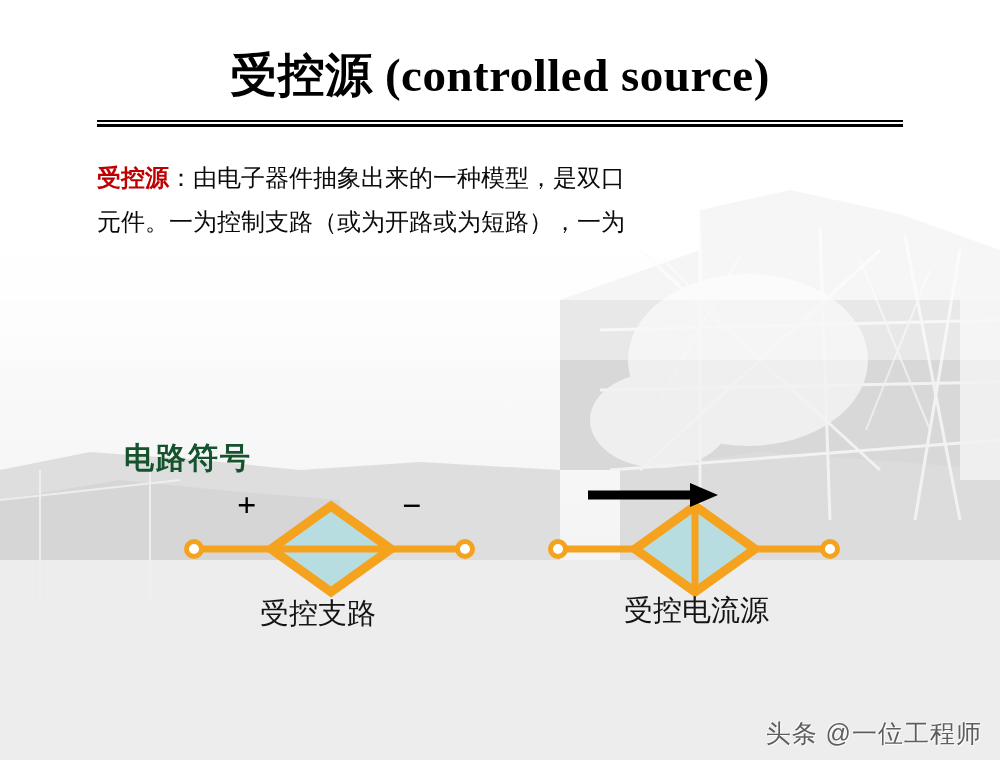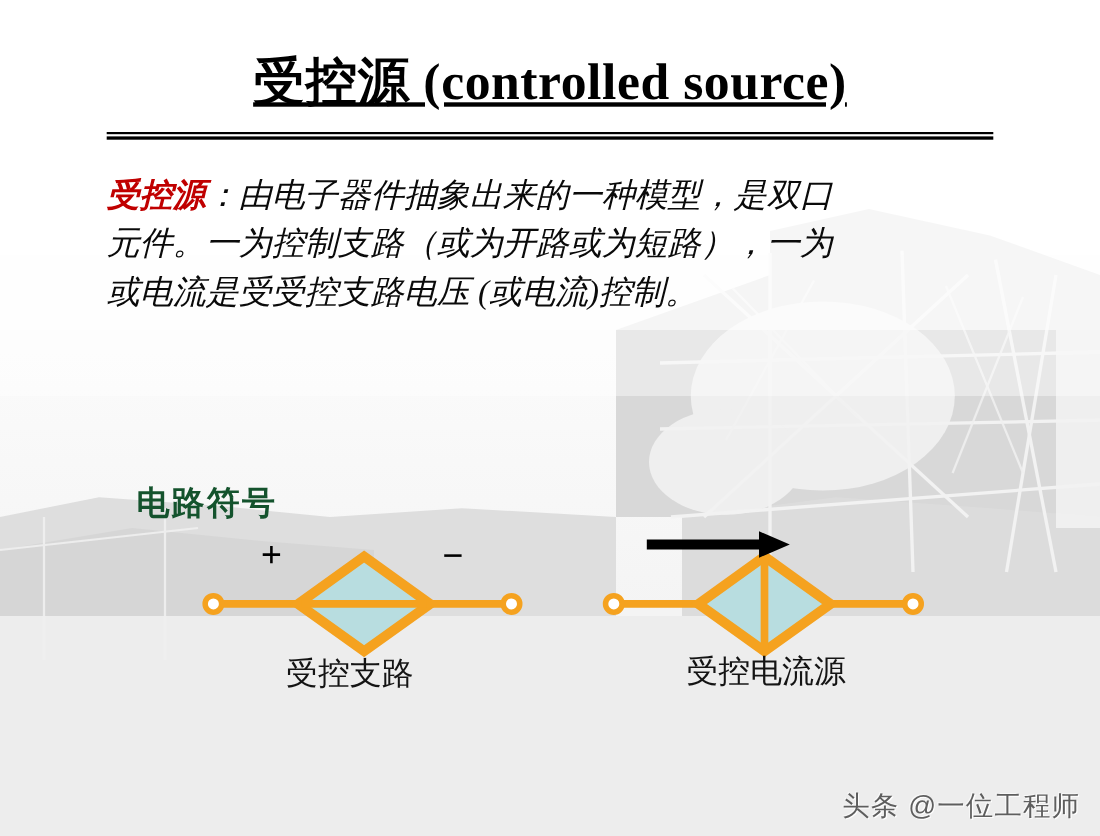--- a/index.html
+++ b/index.html
@@ -30,21 +30,20 @@
   }
   #bg-photo svg { display: block; width: 1000px; height: 760px; }
 
   
   #title-block {
     position: absolute;
     left: 0;
     top: 46px;
     width: 1000px;
     text-align: center;
-    text-decoration: underline;
   }
   #title-text {
     font-family: "Liberation Serif", "DejaVu Serif", serif;
     font-weight: bold;
     font-size: 47px;
     line-height: 58px;
     color: #000000;
     letter-spacing: 0.5px;
     white-space: nowrap;
   }
@@ -64,24 +63,23 @@
     width: 100%; height: 3px; background: #000000;
   }
 
   
   #body-text {
     position: absolute;
     left: 97px;
     top: 156px;
     width: 830px;
     font-family: "Liberation Serif", "DejaVu Serif", serif;
-    font-size: 30px;
+    font-size: 24px;
     line-height: 44px;
     color: #0a0a0a;
-    font-style: italic;
   }
   #body-text .line { white-space: nowrap; }
   .kw-red { color: #c00000; font-weight: bold; }
 
   
   #circuit-label {
     position: absolute;
     left: 124px;
     top: 440px;
     font-family: "Liberation Serif", "DejaVu Serif", serif;
@@ -205,21 +203,20 @@
     <div id="title-text">受控源 (controlled source)</div>
   </div>
   <div id="title-rule">
     <div class="r1"></div>
     <div class="r2"></div>
   </div>
 
   <div id="body-text">
     <div class="line"><span class="kw-red">受控源</span><span>：由电子器件抽象出来的一种模型，是双口</span></div>
     <div class="line">元件。一为控制支路（或为开路或为短路），一为</div>
-    <div class="line">或电流是受受控支路电压 (或电流)控制。</div>
   </div>
 
   <div id="circuit-label">电路符号</div>
 
   <div id="circuit-area">
     <svg viewBox="0 0 1000 760" xmlns="http://www.w3.org/2000/svg" aria-hidden="true">
 
       <g>
 
         <line x1="200" y1="549" x2="276" y2="549" stroke="#f5a21f" stroke-width="7" stroke-linecap="butt"></line>

